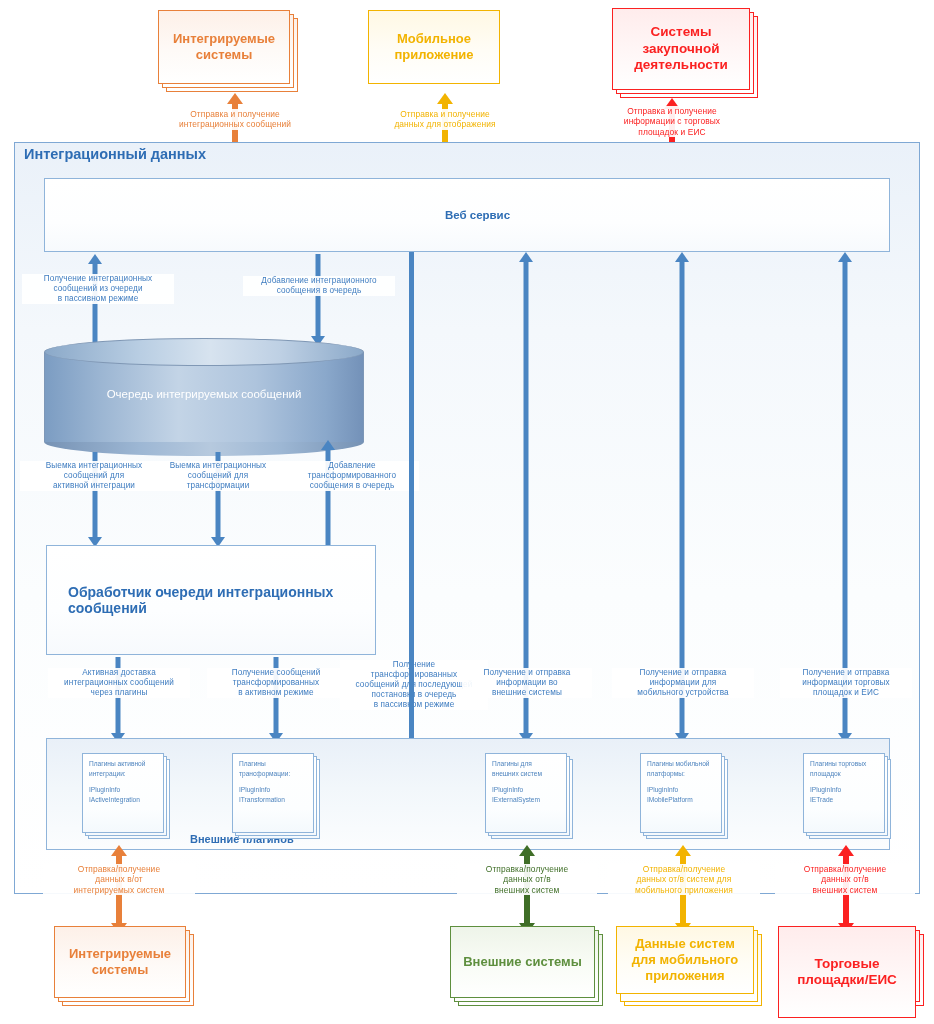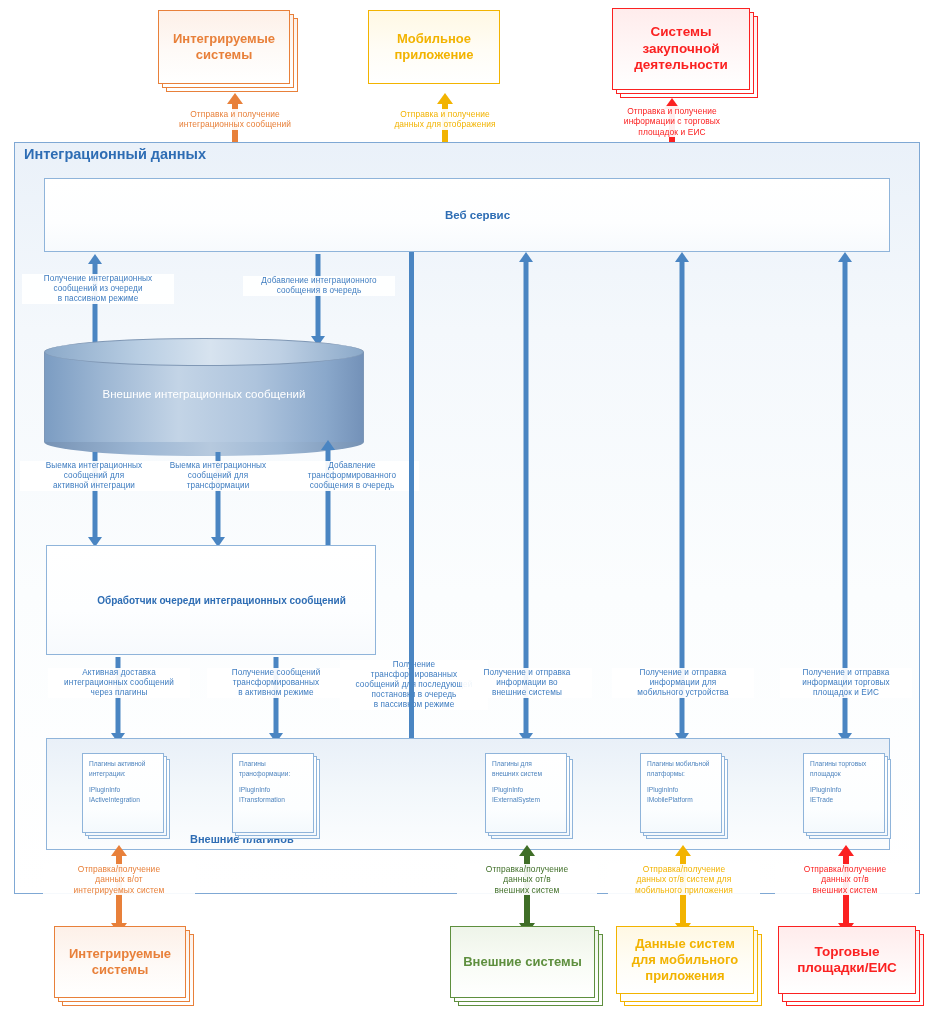--- a/index.html
+++ b/index.html
@@ -46,21 +46,21 @@
 
   
   #adapter-frame{border:1.3px solid #7FA8D4;
       background:linear-gradient(180deg,#eaf1f9 0%,#f4f8fc 25%,#fbfdfe 60%,#ffffff 100%);}
   #adapter-title{color:#2E6DB4;font-weight:bold;font-size:14.5px;}
 
   
   .panel{border:1.1px solid #8FB4DA;
      background:linear-gradient(180deg,#ffffff 0%,#fdfeff 60%,#f7fafd 100%);
      display:flex;align-items:center;justify-content:center;padding-left:21px;}
-  .panel .t{color:#2E6DB4;font-weight:bold;font-size:10px;}
+  .panel .t{color:#2E6DB4;font-weight:bold;font-size:14px;}
   #web-service .t{font-size:11.5px;}
 
   
   #plugin-manager{border:1.1px solid #8FB4DA;
      background:linear-gradient(180deg,#e9f0f8 0%,#f2f7fb 45%,#fbfdfe 100%);}
   #plugin-manager-label{position:absolute;color:#2E6DB4;font-weight:bold;font-size:11px;}
 
   
   .pcard{position:absolute;}
   .pcard .sh{position:absolute;box-sizing:border-box;border:1px solid #8FB4DA;
@@ -157,21 +157,21 @@
 
   <div class="lbl blue multi" style="left:22px;top:274px;width:152px;font-size:8.2px;">Получение интеграционных<br>сообщений из очереди<br>в пассивном режиме</div>
   <div class="lbl blue multi" style="left:243px;top:276px;width:152px;font-size:8.2px;">Добавление интеграционного<br>сообщения в очередь</div>
 
   <div id="queue" style="left:44px;top:338px;width:320px;height:118px;">
     <div class="bot"></div>
     <div class="body"></div>
     <div class="side-l"></div>
     <div class="side-r"></div>
     <div class="top"></div>
-    <div class="t">Внешние интеграционных сообщений</div>
+    <div class="t">Очередь интегрируемых сообщений</div>
   </div>
 
   <div class="arrow" style="left:86px;top:452px;width:18px;height:95px;">
     <div class="shaft" style="top:0;width:5px;height:85px;background:#4A85C2;"></div>
     <div class="head" style="bottom:0;border-left:7px solid transparent;border-right:7px solid transparent;border-top:10px solid #4A85C2;"></div>
   </div>
 
   <div class="arrow" style="left:209px;top:452px;width:18px;height:95px;">
     <div class="shaft" style="top:0;width:5px;height:85px;background:#4A85C2;"></div>
     <div class="head" style="bottom:0;border-left:7px solid transparent;border-right:7px solid transparent;border-top:10px solid #4A85C2;"></div>
@@ -324,18 +324,18 @@
     <div class="sheet s3" style="width:138px;height:72px;"></div>
     <div class="sheet s2" style="width:138px;height:72px;"></div>
     <div class="sheet s1" style="width:138px;height:68px;">
       <div class="cap multi" style="font-size:13px;">Данные систем<br>для мобильного<br>приложения</div>
     </div>
   </div>
 
   <div class="stack c-red" style="left:778px;top:926px;width:148px;height:82px;">
     <div class="sheet s3" style="width:138px;height:72px;"></div>
     <div class="sheet s2" style="width:138px;height:72px;"></div>
-    <div class="sheet s1" style="width:138px;height:68px;">
+    <div class="sheet s1" style="width:138px;height:92px;">
       <div class="cap multi" style="font-size:13.5px;">Торговые<br>площадки/ЕИС</div>
     </div>
   </div>
 
 </div>
 
 </body></html>

